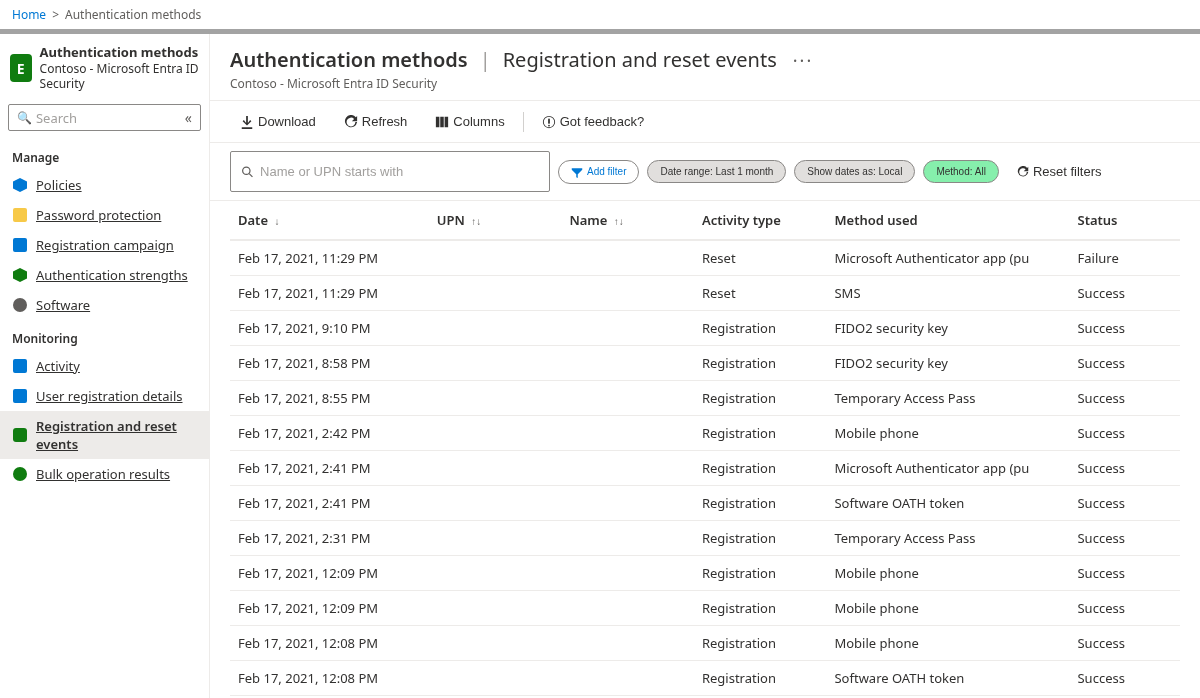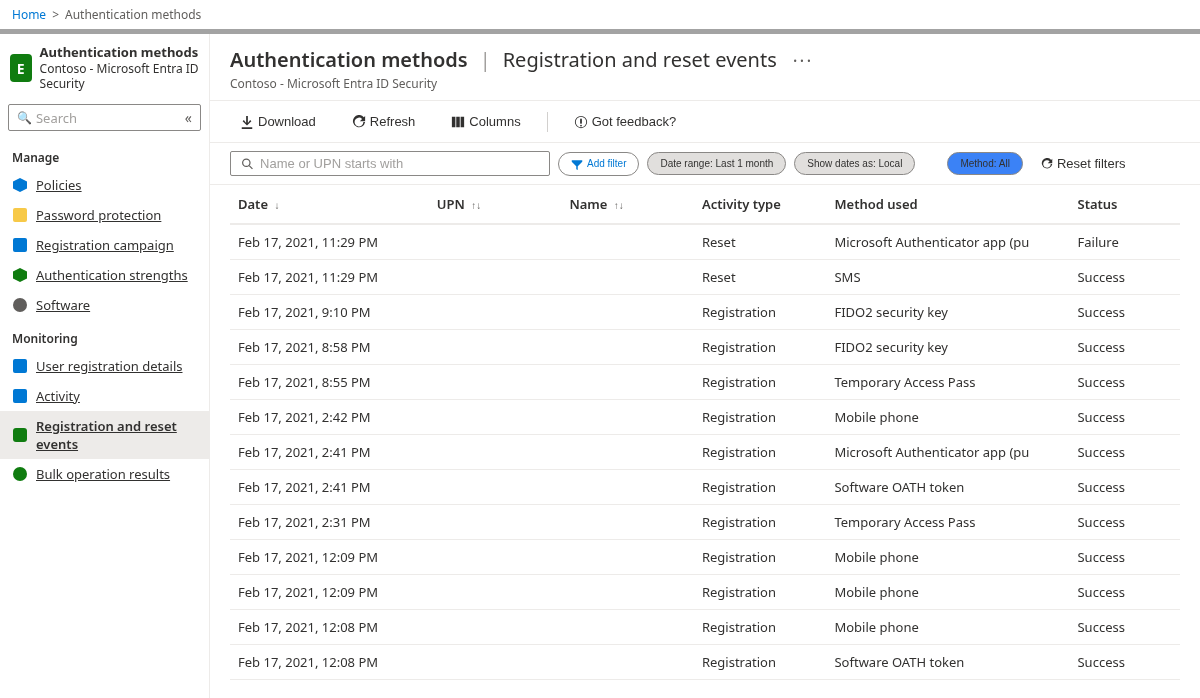--- a/index.html
+++ b/index.html
@@ -47,34 +47,34 @@
 
     
     .page-header { padding: 12px 20px 8px 20px; border-bottom: 1px solid #edebe9; }
     .page-header-top { display: flex; align-items: center; gap: 8px; margin-bottom: 2px; }
     .page-header-top h1 { font-size: 20px; font-weight: 600; color: #323130; }
     .page-header-pipe { color: #a19f9d; font-size: 20px; margin: 0 4px; }
     .page-header-subtitle { font-size: 12px; color: #605e5c; }
     .page-header-more { color: #605e5c; cursor: pointer; font-size: 18px; letter-spacing: 2px; }
 
     
-    .toolbar { display: flex; align-items: center; gap: 16px; padding: 8px 20px; border-bottom: 1px solid #edebe9; }
+    .toolbar { display: flex; align-items: center; gap: 8px; padding: 8px 20px; border-bottom: 1px solid #edebe9; }
     .toolbar-btn { display: flex; align-items: center; gap: 4px; padding: 5px 10px; border: none; background: transparent; color: #323130; font-size: 13px; cursor: pointer; border-radius: 2px; }
     .toolbar-btn svg { width: 14px; height: 14px; }
     .toolbar-sep { width: 1px; height: 20px; background: #d2d0ce; }
 
     
     .filter-bar { display: flex; align-items: center; gap: 8px; padding: 8px 20px; border-bottom: 1px solid #edebe9; flex-wrap: wrap; }
-    .filter-search { display: flex; align-items: center; border: 1px solid #8a8886; border-radius: 2px; padding: 4px 10px; gap: 6px; width: 320px; }
+    .filter-search { display: flex; align-items: center; border: 1px solid #8a8886; border-radius: 2px; padding: 12px 10px; gap: 6px; width: 320px; }
     .filter-search input { border: none; outline: none; font-size: 13px; color: #323130; width: 100%; }
     .filter-search input::placeholder { color: #a19f9d; }
     .filter-btn { display: flex; align-items: center; gap: 4px; padding: 5px 12px; border: 1px solid #8a8886; border-radius: 12px; background: #fff; font-size: 10px; cursor: pointer; color: #323130; }
     .date-filter { background: #e1dfdd; }
     .show-dates { background: #e1dfdd; }
-    .method-filter { background: #3b82f6; margin-left: 24px; }
+    .method-filter { background: #86efac; }
     .reset-filters { display: flex; align-items: center; gap: 4px; padding: 5px 10px; border: none; background: transparent; font-size: 13px; cursor: pointer; color: #323130; }
 
     
     .table-container { flex: 1; overflow-y: auto; padding: 0 20px; }
     table { width: 100%; border-collapse: collapse; }
     thead th { padding: 10px 8px; text-align: left; font-weight: 600; font-size: 13px; color: #323130; border-bottom: 2px solid #edebe9; white-space: nowrap; position: sticky; top: 0; background: #fff; }
     thead th .sort-icon { color: #605e5c; font-size: 10px; margin-left: 3px; }
     tbody tr { border-bottom: 1px solid #edebe9; }
     tbody td { padding: 8px 8px; font-size: 13px; color: #323130; vertical-align: middle; }
     .col-date { width: 180px; }
@@ -142,29 +142,29 @@
     <div class="sidebar-item">
       <div class="sidebar-item-icon">
           <div class="icon-settings"></div>
         </div>
       <span>Software</span>
     </div>
 
     <div class="sidebar-section-label">Monitoring</div>
     <div class="sidebar-item">
       <div class="sidebar-item-icon">
+          <div class="icon-activity"></div>
+        </div>
+      <span>Activity</span>
+    </div>
+    <div class="sidebar-item">
+      <div class="sidebar-item-icon">
           <div class="icon-user-reg"></div>
         </div>
       <span>User registration details</span>
-    </div>
-    <div class="sidebar-item">
-      <div class="sidebar-item-icon">
-          <div class="icon-activity"></div>
-        </div>
-      <span>Activity</span>
     </div>
     <div class="sidebar-item active">
       <div class="sidebar-item-icon">
           <div class="icon-reg-reset"></div>
         </div>
       <span>Registration and reset events</span>
     </div>
     <div class="sidebar-item">
       <div class="sidebar-item-icon">
           <div class="icon-bulk"></div>

